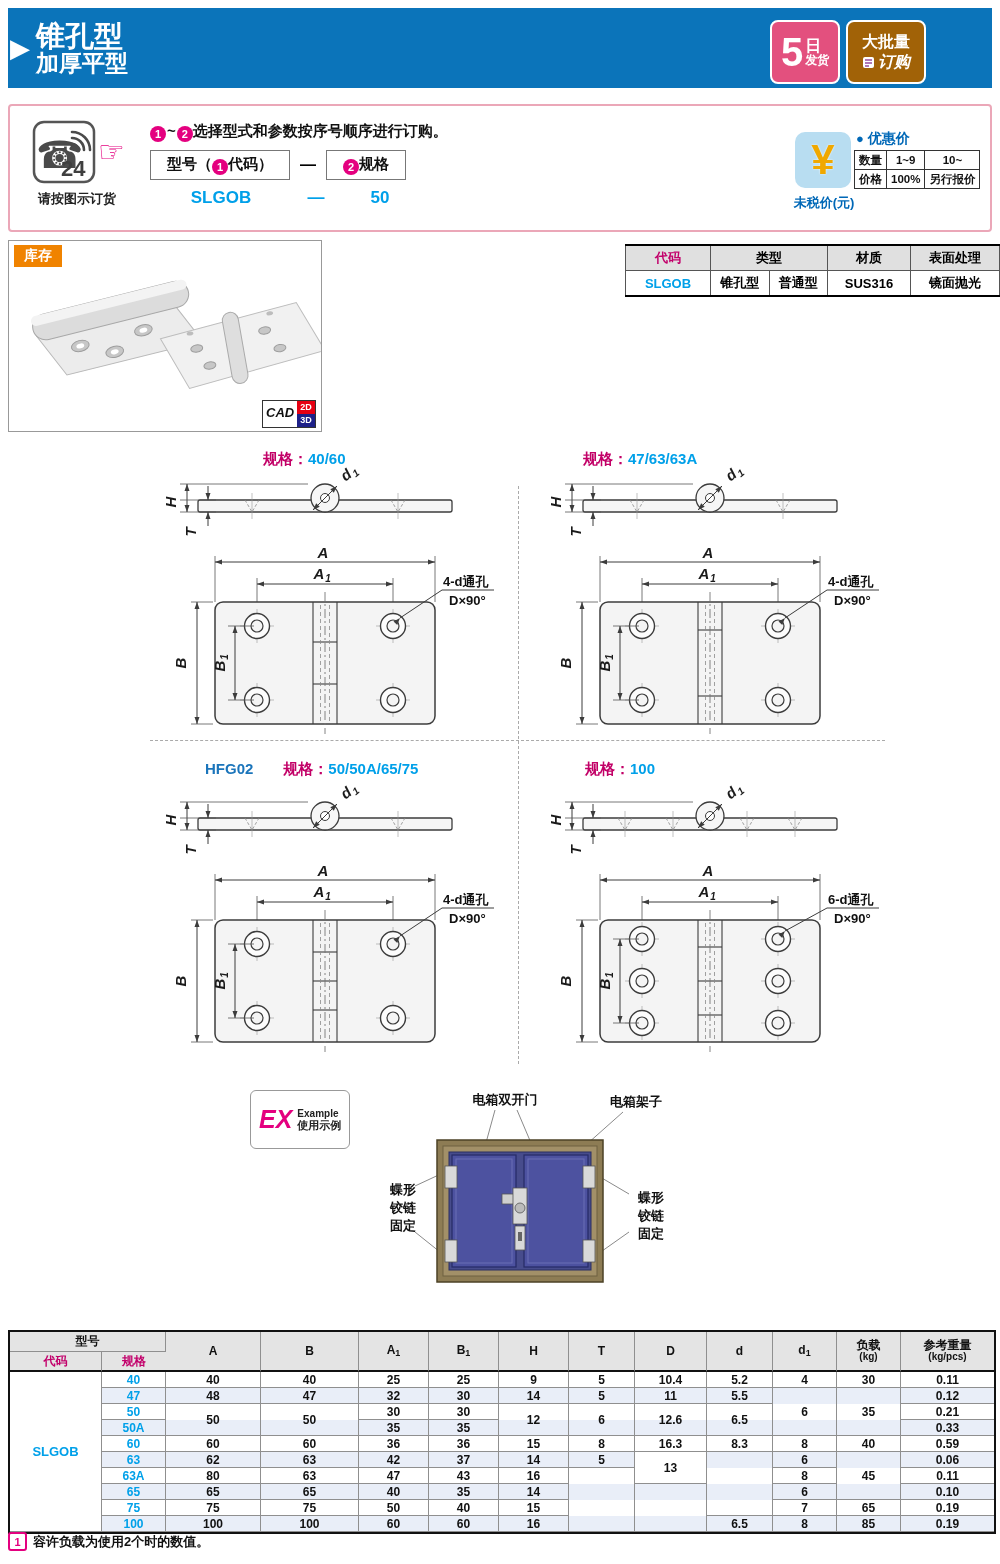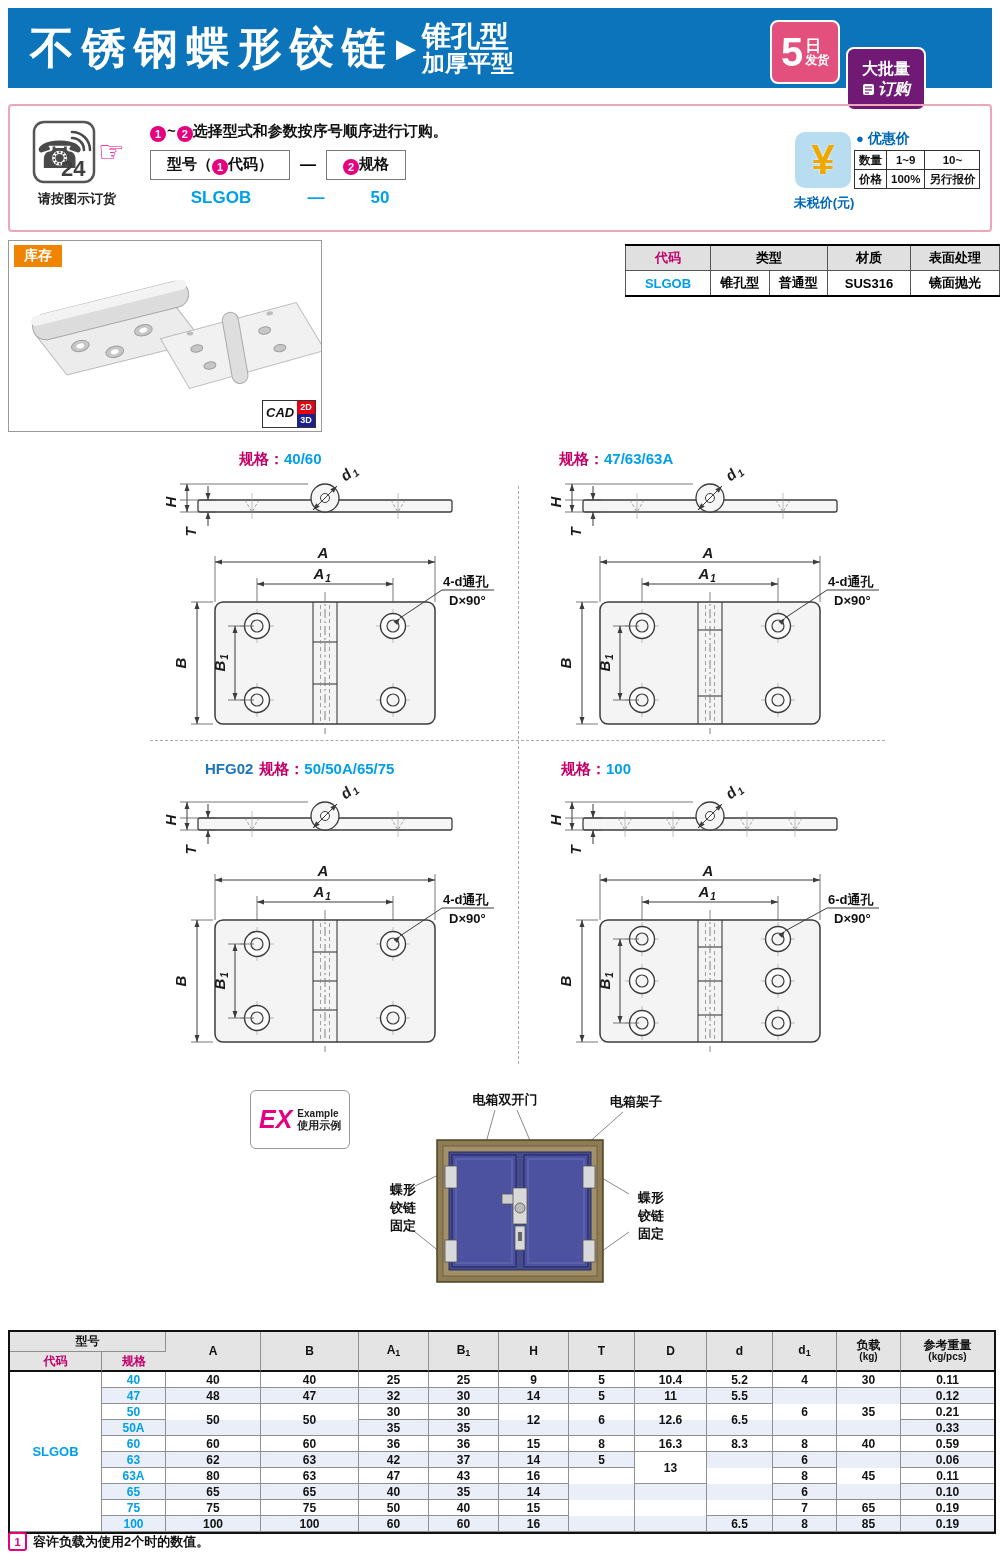--- a/index.html
+++ b/index.html
@@ -13,22 +13,22 @@
   .hdr-arrow{color:#fff;font-size:26px;margin:0 6px 0 2px;}
   .hdr-subs{display:flex;flex-direction:column;line-height:1.05;}
   .hdr-sub1{color:#fff;font-size:29px;font-weight:bold;}
   .hdr-sub2{color:#fff;font-size:23px;font-weight:bold;}
   .badge5{position:absolute;right:152px;top:12px;width:66px;height:60px;background:#e3507e;border:2px solid #fff;
           border-radius:8px;color:#fff;display:flex;align-items:center;justify-content:center;}
   .badge5 .b5{font-size:40px;font-weight:bold;line-height:1;}
   .badge5 .bcol{display:flex;flex-direction:column;margin-left:2px;line-height:1.1;}
   .badge5 .bday{font-size:16px;font-weight:bold;}
   .badge5 .bship{font-size:12px;font-weight:bold;}
-  .badgeB{position:absolute;right:66px;top:12px;width:76px;height:60px;background:#701a75;border:2px solid #fff;
-          border-radius:8px;color:#fff;display:flex;flex-direction:column;align-items:center;justify-content:center;line-height:1.25;margin-top:27px;}
+  .badgeB{position:absolute;right:66px;top:12px;width:76px;height:60px;background:#a16207;border:2px solid #fff;
+          border-radius:8px;color:#fff;display:flex;flex-direction:column;align-items:center;justify-content:center;line-height:1.25;}
   .badgeB .l1{font-size:16px;font-weight:bold;}
   .badgeB .l2{font-size:16px;font-weight:bold;display:flex;align-items:center;gap:2px;font-style:italic;}
 
   
   .order{left:8px;top:104px;width:984px;height:128px;border:2px solid #eba7b8;border-radius:4px;box-sizing:border-box;}
   .phone-cap{left:6px;top:84px;width:122px;text-align:center;font-size:13px;font-weight:bold;color:#222;}
   .hand{left:88px;top:28px;font-size:30px;color:#e4007f;}
   .circ{display:inline-flex;width:16px;height:16px;border-radius:50%;background:#e4007f;color:#fff;
         font-size:11px;font-weight:bold;align-items:center;justify-content:center;vertical-align:-2px;}
   .instr{left:140px;top:16px;font-size:15px;font-weight:bold;color:#111;}
@@ -63,21 +63,21 @@
   .ctbl th,.ctbl td{border:1px solid #555;font-size:13px;font-weight:bold;text-align:center;height:24px;padding:0 6px;}
   .ctbl th{background:#e0e0e0;color:#000000;}
   .ctbl th.mag{color:#c2006b;}
   .ctbl td.blue{color:#00a0e9;}
 
   
   .vdash{left:518px;top:486px;height:578px;width:0;border-left:1px dashed #aaa;}
   .hdash{left:150px;top:740px;width:735px;height:0;border-top:1px dashed #aaa;}
   .dwg-title{font-size:15px;font-weight:bold;white-space:nowrap;}
   .dwg-title .pfx{color:#1b75bb;margin-right:6px;}
-  .dwg-title .lbl{color:#c20067;}
+  .dwg-title .lbl{color:#c20067;margin-left:24px;}
   .dwg-title .val{color:#00a0e9;}
   .dim{font:italic 700 15px "Liberation Sans",sans-serif;fill:#1a1a1a;text-anchor:middle;}
   .dimsub{font:italic 700 10px "Liberation Sans",sans-serif;fill:#1a1a1a;text-anchor:middle;}
   .co{font:700 13px "Liberation Sans",sans-serif;fill:#111;text-anchor:start;}
 
   
   .exbadge{left:250px;top:1090px;border:1.5px solid #999;border-radius:6px;background:#fff;
            display:flex;align-items:center;padding:16px 8px;gap:5px;}
   .exbadge .ex{color:#e4007f;font-size:25px;font-weight:900;font-style:italic;line-height:1;}
   .exbadge .col{display:flex;flex-direction:column;line-height:1.1;}
@@ -108,21 +108,20 @@
   .fmark{width:15px;height:15px;border:2px solid #e4007f;border-radius:3px;color:#e4007f;
          font-size:11px;font-weight:bold;display:flex;align-items:center;justify-content:center;}
   .ftext{font-size:13px;font-weight:bold;color:#111;}
 </style>
 </head>
 <body>
 
 <div class="page">
 
   <div class="abs hdr">
-    <div class="hdr-title">不锈钢蝶形铰链</div>
     <div class="hdr-arrow">▶</div>
     <div class="hdr-subs">
       <span class="hdr-sub1">锥孔型</span>
       <span class="hdr-sub2">加厚平型</span>
     </div>
     <div class="badge5">
       <span class="b5">5</span>
       <span class="bcol">
         <span class="bday">日</span>
         <span class="bship">发货</span>

